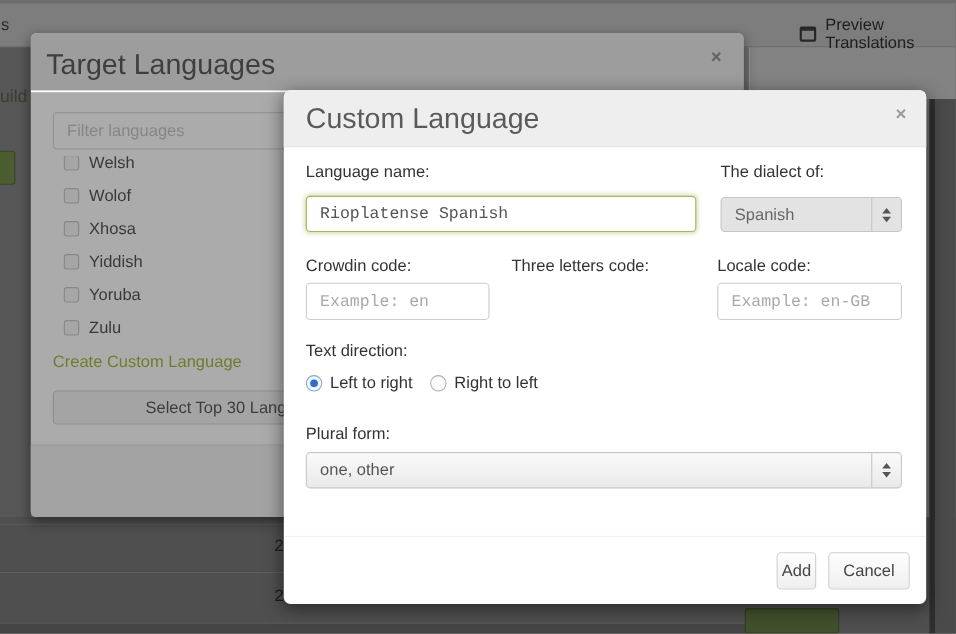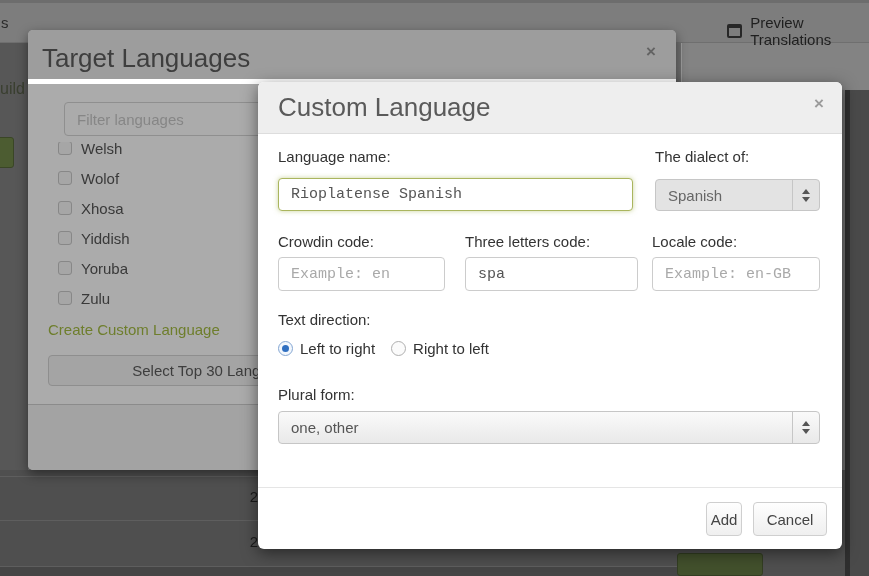--- a/index.html
+++ b/index.html
@@ -24,24 +24,24 @@
   .bg-green-left { left: -4px; top: 137px; width: 18px; height: 31px; background: #4c5c31; border: 1px solid #3a4626; border-radius: 3px; }
   .bg-green-bottom { left: 677px; top: 553px; width: 86px; height: 23px; background: #42502c; border: 1px solid #333e22; border-radius: 3px; }
   .bg-num { width: 20px; text-align: right; font-size: 15px; color: #1b1b1b; }
   .num1 { left: 238px; top: 488px; } .num2 { left: 238px; top: 533px; }
   .preview-btn { left: 727px; top: 14px; display: flex; align-items: center; gap: 8px; cursor: pointer; }
   .win-icon { width: 17px; height: 14px; border: 2px solid #272727; border-top-width: 4px; border-radius: 2px; }
   .preview-label { font-size: 15px; color: #1f1f1f; }
 
   
   .tl-modal { left: 28px; top: 30px; width: 648px; height: 440px; background: #ababab; border-radius: 5px; box-shadow: 0 4px 12px rgba(0,0,0,.45); }
-  .tl-header { position: absolute; left: 0; top: 0; width: 100%; height: 54px; background: #9d9d9d; border-bottom: 5px solid #ffffff; border-radius: 5px 5px 0 0; }
+  .tl-header { position: absolute; left: 0; top: 0; width: 100%; height: 54px; background: #9d9d9d; border-bottom: 2px solid #ffffff; border-radius: 5px 5px 0 0; }
   .tl-title { position: absolute; left: 14px; top: 13px; font-size: 26px; color: #3e3e3e; }
   .tl-close { position: absolute; right: 20px; top: 12px; font-size: 17px; font-weight: bold; color: #636363; cursor: pointer; }
-  .tl-filter { position: absolute; left: 36px; top: 72px; width: 272px; height: 34px; background: transparent; border: 1px solid #8f8f8f; border-radius: 4px; padding: 0 12px; font-size: 15px; color: #4a4a4a; font-family: inherit; }
+  .tl-filter { position: absolute; left: 20px; top: 72px; width: 272px; height: 34px; background: transparent; border: 1px solid #8f8f8f; border-radius: 4px; padding: 0 12px; font-size: 15px; color: #4a4a4a; font-family: inherit; }
   .tl-filter::placeholder { color: #868686; opacity: 1; }
   .tl-list { position: absolute; left: 20px; top: 112px; width: 240px; height: 172px; overflow: hidden; }
   .tl-item { display: flex; align-items: center; height: 30px; padding-left: 10px; }
   .tl-item:first-child { margin-top: -9px; }
   .tl-check { width: 14px; height: 14px; border: 1px solid #878787; border-radius: 3px; background: #a6a6a6; margin-right: 9px; flex: 0 0 auto; }
   .tl-lang { font-size: 15px; color: #393939; }
   .tl-link { position: absolute; left: 20px; top: 291px; font-size: 15px; color: #6e7e2c; cursor: pointer; text-decoration: none; }
   .tl-topbtn { position: absolute; left: 20px; top: 325px; width: 330px; height: 31px; background: #a4a4a4; border: 1px solid #8e8e8e; border-radius: 4px; font-size: 15px; color: #3d3d3d; font-family: inherit; cursor: pointer; }
   .tl-footer { position: absolute; left: 0; top: 374px; width: 100%; height: 66px; background: #a3a3a3; border-top: 1px solid #8b8b8b; border-radius: 0 0 5px 5px; }
 
@@ -159,21 +159,20 @@
       <span class="sel-arrowbox">
         <span class="tri-up"></span>
           <span class="tri-dn"></span>
       </span>
     </div>
 
     <label class="cl-label lbl-crowdin">Crowdin code:</label>
     <input class="cl-input in-crowdin" type="text" placeholder="Example: en" style="">
 
     <label class="cl-label lbl-three">Three letters code:</label>
-    <input class="cl-input in-three" type="text" value="spa" style="">
 
     <label class="cl-label lbl-locale">Locale code:</label>
     <input class="cl-input in-locale" type="text" placeholder="Example: en-GB" style="">
 
     <label class="cl-label lbl-dir">Text direction:</label>
     <div class="radio-row">
       <span class="radio checked"></span>
       <span class="radio-label">Left to right</span>
       <span class="radio"></span>
       <span class="radio-label">Right to left</span>

